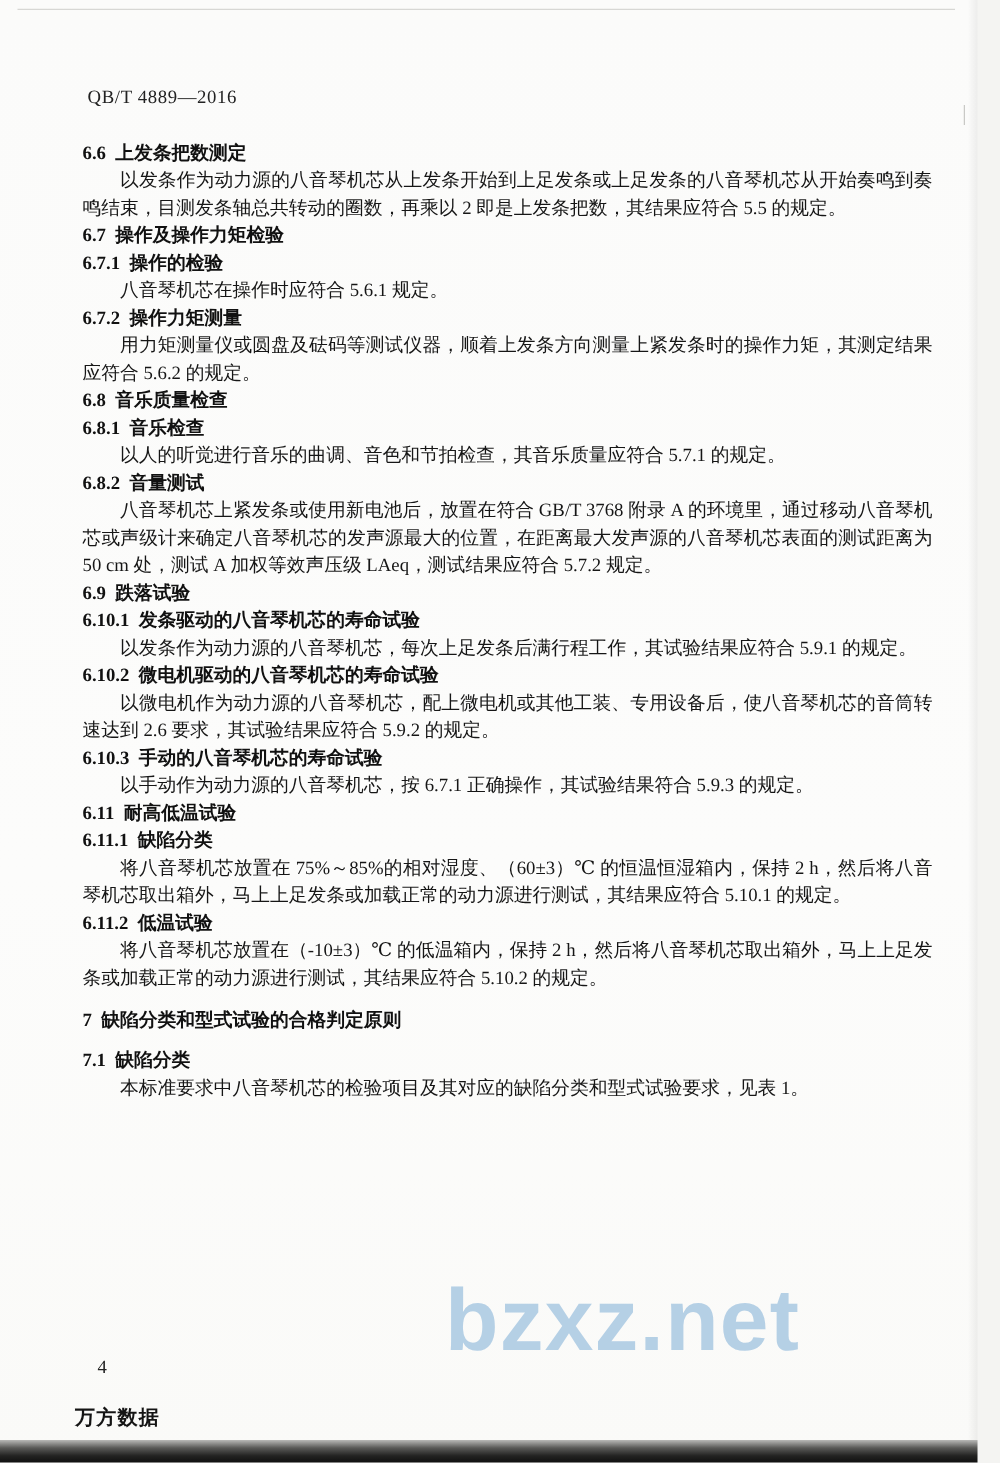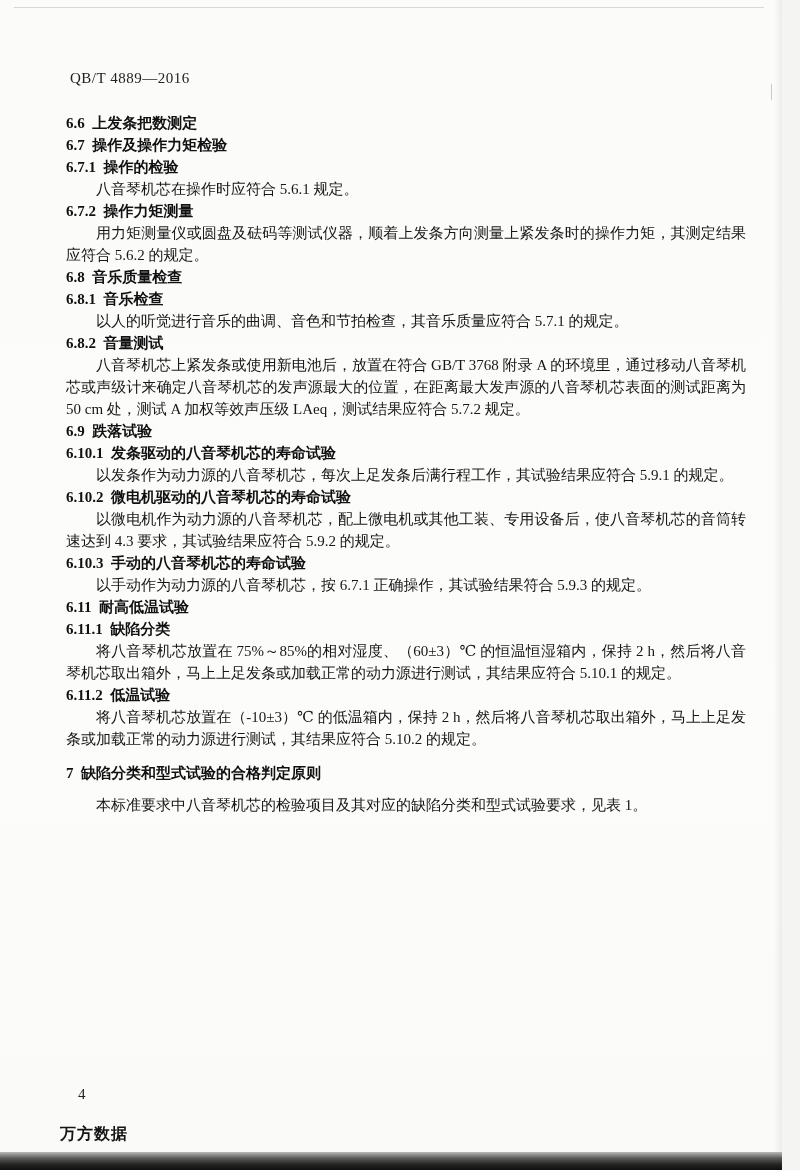--- a/index.html
+++ b/index.html
@@ -70,46 +70,49 @@
 <div class="page">
 
   <div class="scan-top-line"></div>
   <div class="scan-right-edge"></div>
   <div class="scan-tick"></div>
 
   <div class="doc-header">QB/T 4889—2016</div>
 
   <div class="content">
       <div class="block h2">6.6  上发条把数测定</div>
+      <div class="block p">以发条作为动力源的八音琴机芯从上发条开始到上足发条或上足发条的八音琴机芯从开始奏鸣到奏鸣结束，目测发条轴总共转动的圈数，再乘以 2 即是上发条把数，其结果应符合 5.5 的规定。</div>
       <div class="block h2">6.7  操作及操作力矩检验</div>
       <div class="block h3">6.7.1  操作的检验</div>
       <div class="block p">八音琴机芯在操作时应符合 5.6.1 规定。</div>
       <div class="block h3">6.7.2  操作力矩测量</div>
       <div class="block p">用力矩测量仪或圆盘及砝码等测试仪器，顺着上发条方向测量上紧发条时的操作力矩，其测定结果应符合 5.6.2 的规定。</div>
       <div class="block h2">6.8  音乐质量检查</div>
       <div class="block h3">6.8.1  音乐检查</div>
       <div class="block p">以人的听觉进行音乐的曲调、音色和节拍检查，其音乐质量应符合 5.7.1 的规定。</div>
       <div class="block h3">6.8.2  音量测试</div>
       <div class="block p">八音琴机芯上紧发条或使用新电池后，放置在符合 GB/T 3768 附录 A 的环境里，通过移动八音琴机芯或声级计来确定八音琴机芯的发声源最大的位置，在距离最大发声源的八音琴机芯表面的测试距离为 50 cm 处，测试 A 加权等效声压级 LAeq，测试结果应符合 5.7.2 规定。</div>
       <div class="block h2">6.9  跌落试验</div>
       <div class="block h3">6.10.1  发条驱动的八音琴机芯的寿命试验</div>
       <div class="block p">以发条作为动力源的八音琴机芯，每次上足发条后满行程工作，其试验结果应符合 5.9.1 的规定。</div>
       <div class="block h3">6.10.2  微电机驱动的八音琴机芯的寿命试验</div>
-      <div class="block p">以微电机作为动力源的八音琴机芯，配上微电机或其他工装、专用设备后，使八音琴机芯的音筒转速达到 4.3 要求，其试验结果应符合 5.9.2 的规定。</div>
+      <div class="block p">以微电机作为动力源的八音琴机芯，配上微电机或其他工装、专用设备后，使八音琴机芯的音筒转速达到 2.6 要求，其试验结果应符合 5.9.2 的规定。</div>
       <div class="block h3">6.10.3  手动的八音琴机芯的寿命试验</div>
       <div class="block p">以手动作为动力源的八音琴机芯，按 6.7.1 正确操作，其试验结果符合 5.9.3 的规定。</div>
       <div class="block h2">6.11  耐高低温试验</div>
       <div class="block h3">6.11.1  缺陷分类</div>
       <div class="block p">将八音琴机芯放置在 75%～85%的相对湿度、（60±3）℃ 的恒温恒湿箱内，保持 2 h，然后将八音琴机芯取出箱外，马上上足发条或加载正常的动力源进行测试，其结果应符合 5.10.1 的规定。</div>
       <div class="block h3">6.11.2  低温试验</div>
       <div class="block p">将八音琴机芯放置在（-10±3）℃ 的低温箱内，保持 2 h，然后将八音琴机芯取出箱外，马上上足发条或加载正常的动力源进行测试，其结果应符合 5.10.2 的规定。</div>
       <div class="block h1">7  缺陷分类和型式试验的合格判定原则</div>
+      <div class="block h2">7.1  缺陷分类</div>
       <div class="block p">本标准要求中八音琴机芯的检验项目及其对应的缺陷分类和型式试验要求，见表 1。</div>
     </div>
 
+  <div class="watermark">bzxz.net</div>
 
   <div class="page-number">4</div>
 
   <div class="provider-mark">万方数据</div>
 
   <div class="bottom-bar"></div>
 
 </div>
 
 </body></html>

